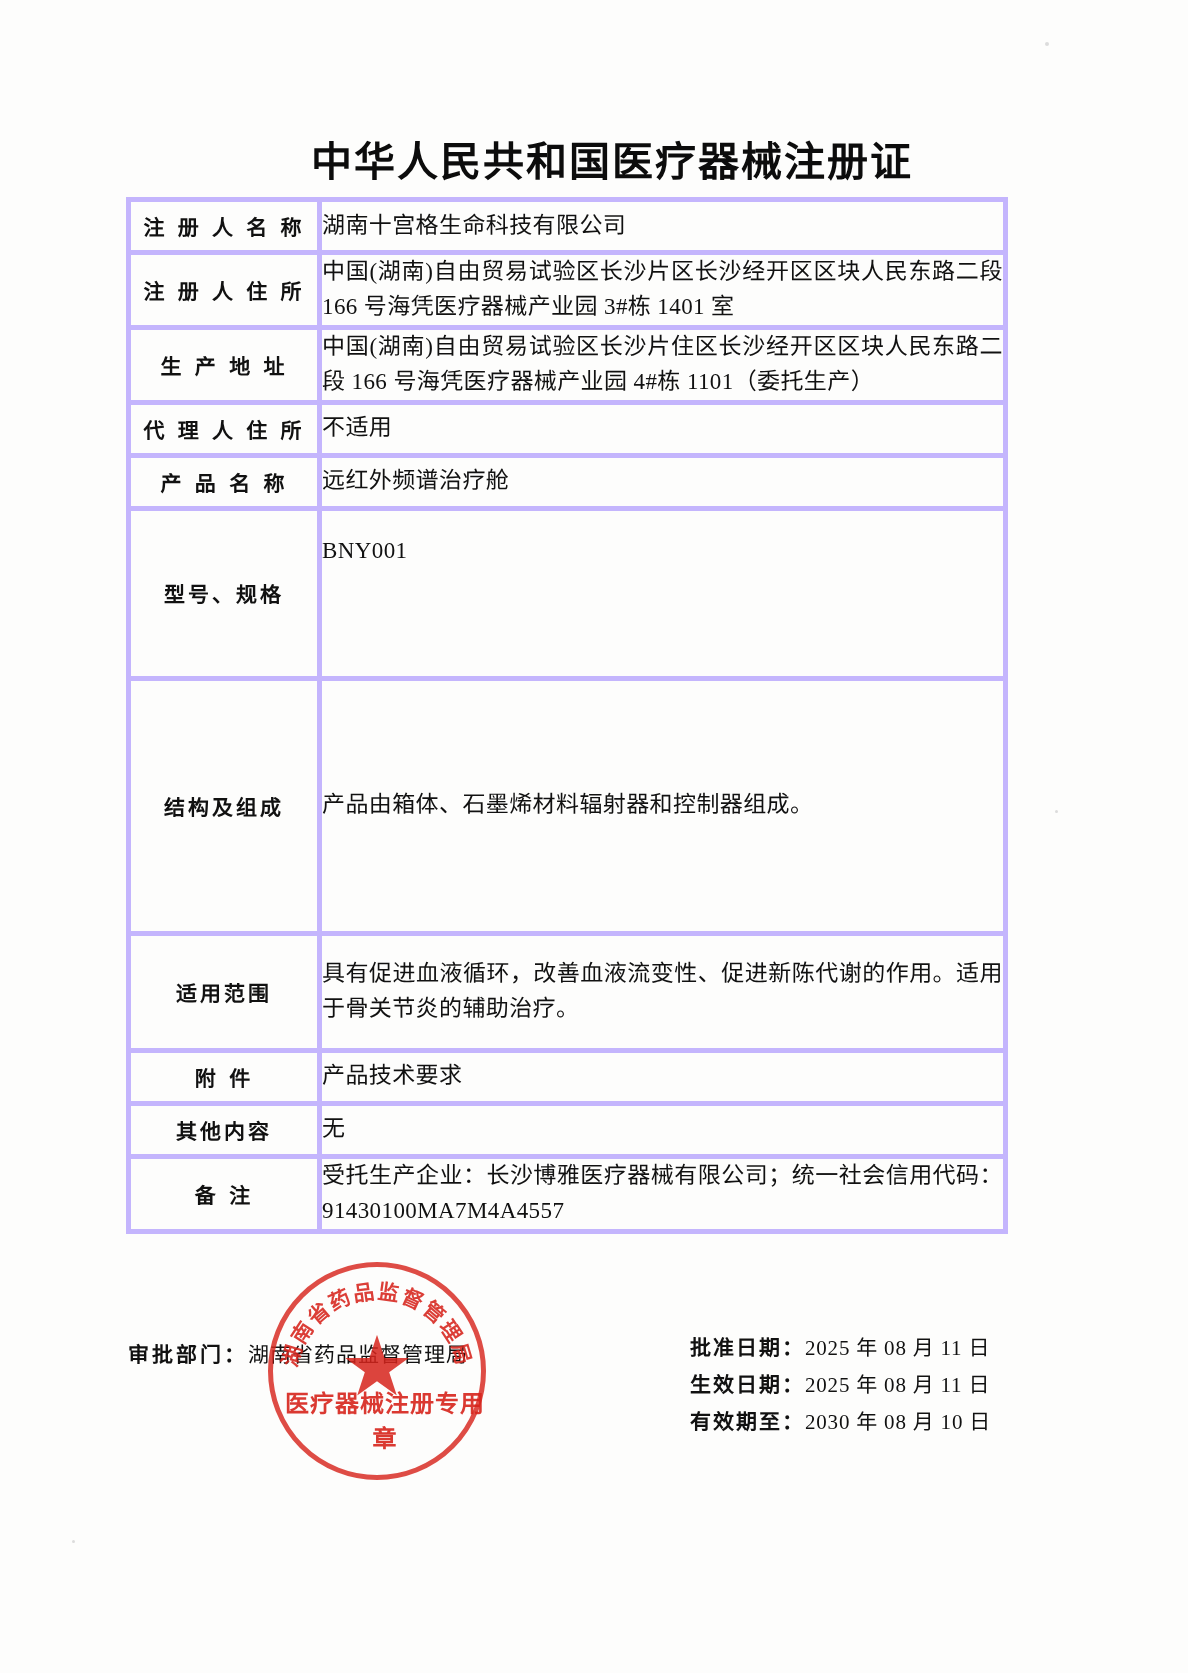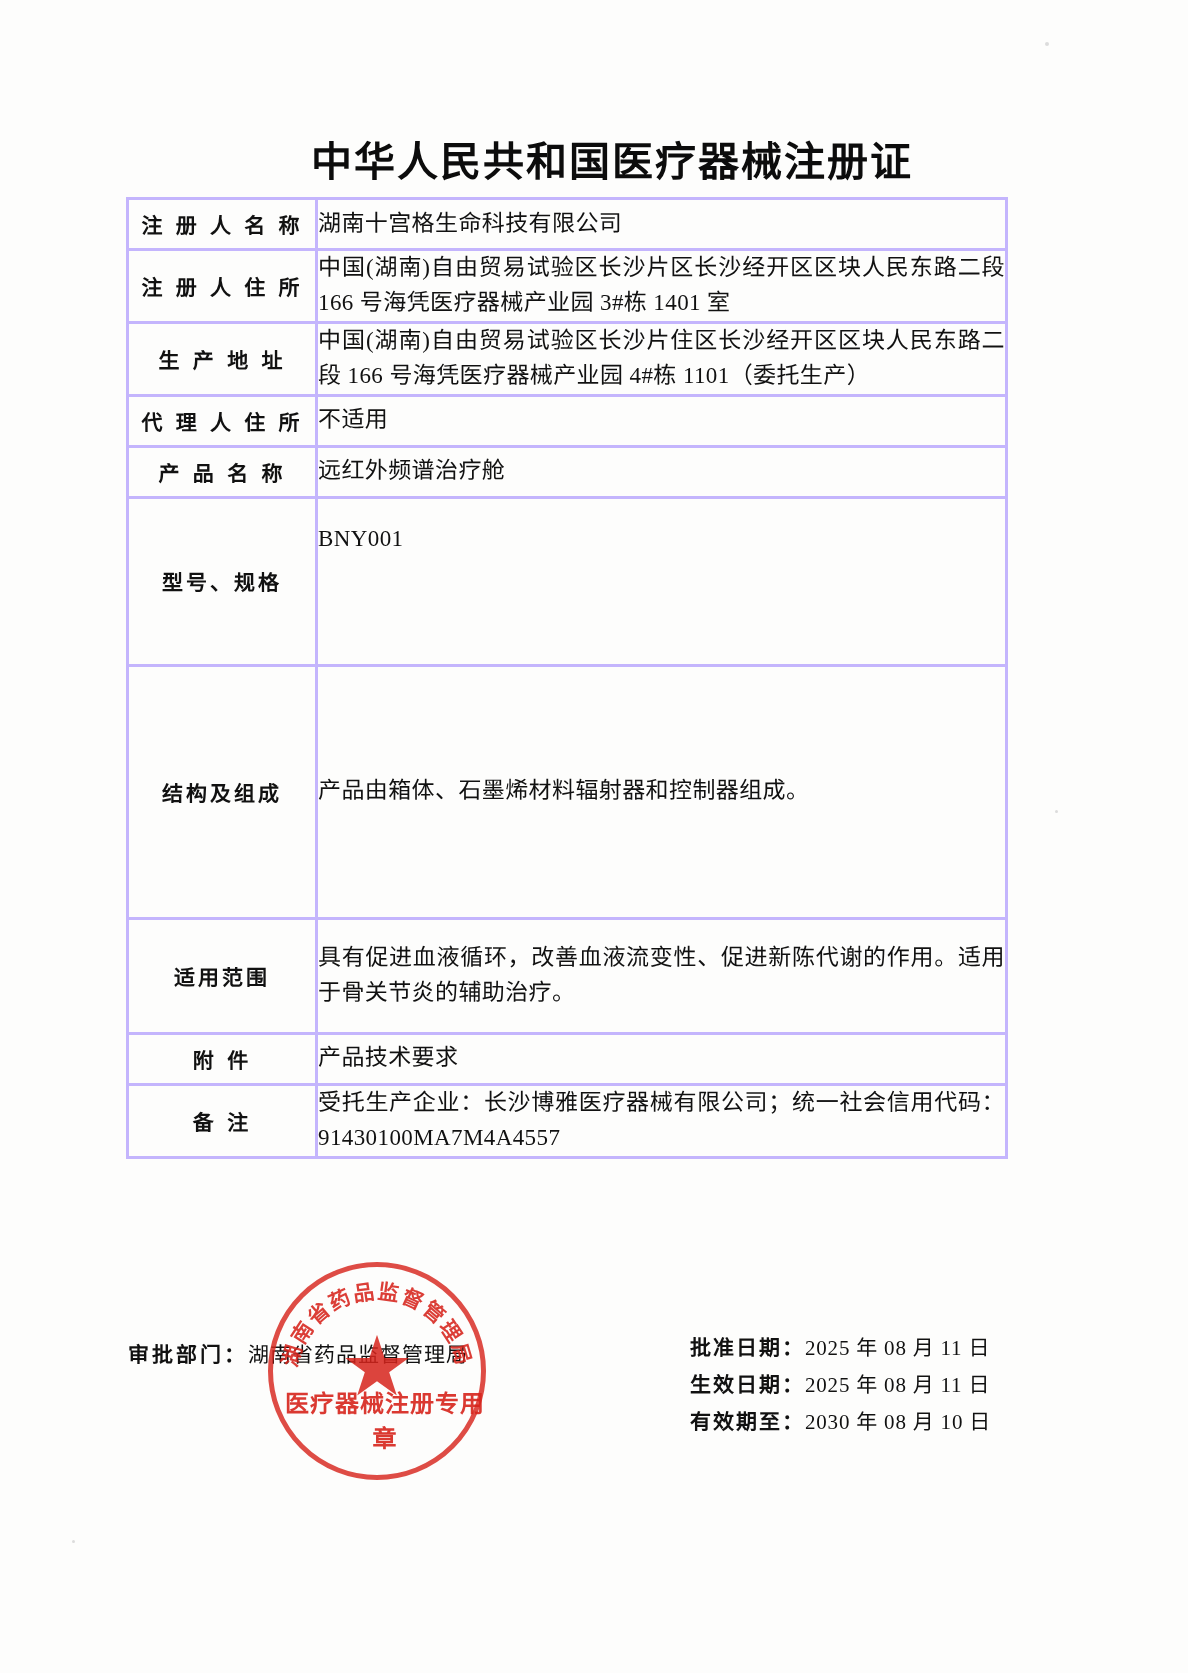--- a/index.html
+++ b/index.html
@@ -44,21 +44,21 @@
     font-weight: normal;
     letter-spacing: 0.5px;
   }
   table.cert {
     border-collapse: collapse;
     margin: 9px 0 0 126px;
     width: 882px;
     table-layout: fixed;
   }
   table.cert td {
-    border: 3px solid #c4b5fd;
+    border: 5px solid #c4b5fd;
     vertical-align: middle;
     padding: 0;
   }
   td.key {
     width: 186px;
     text-align: center;
     font-size: 21px;
     font-weight: bold;
     letter-spacing: 3px;
     padding: 9px 4px;
@@ -203,20 +203,24 @@
         <td class="key">结构及组成</td>
         <td class="val">产品由箱体、石墨烯材料辐射器和控制器组成。</td>
       </tr>
       <tr class="r-scope">
         <td class="key">适用范围</td>
         <td class="val">具有促进血液循环，改善血液流变性、促进新陈代谢的作用。适用于骨关节炎的辅助治疗。</td>
       </tr>
       <tr class="r-small">
         <td class="key">附 件</td>
         <td class="val">产品技术要求</td>
+      </tr>
+      <tr class="r-small">
+        <td class="key">其他内容</td>
+        <td class="val">无</td>
       </tr>
       <tr class="r-two">
         <td class="key">备 注</td>
         <td class="val">受托生产企业：长沙博雅医疗器械有限公司；统一社会信用代码：91430100MA7M4A4557</td>
       </tr>
     </tbody>
   </table>
 
   <div class="footer">
     <div class="approve-dept">

